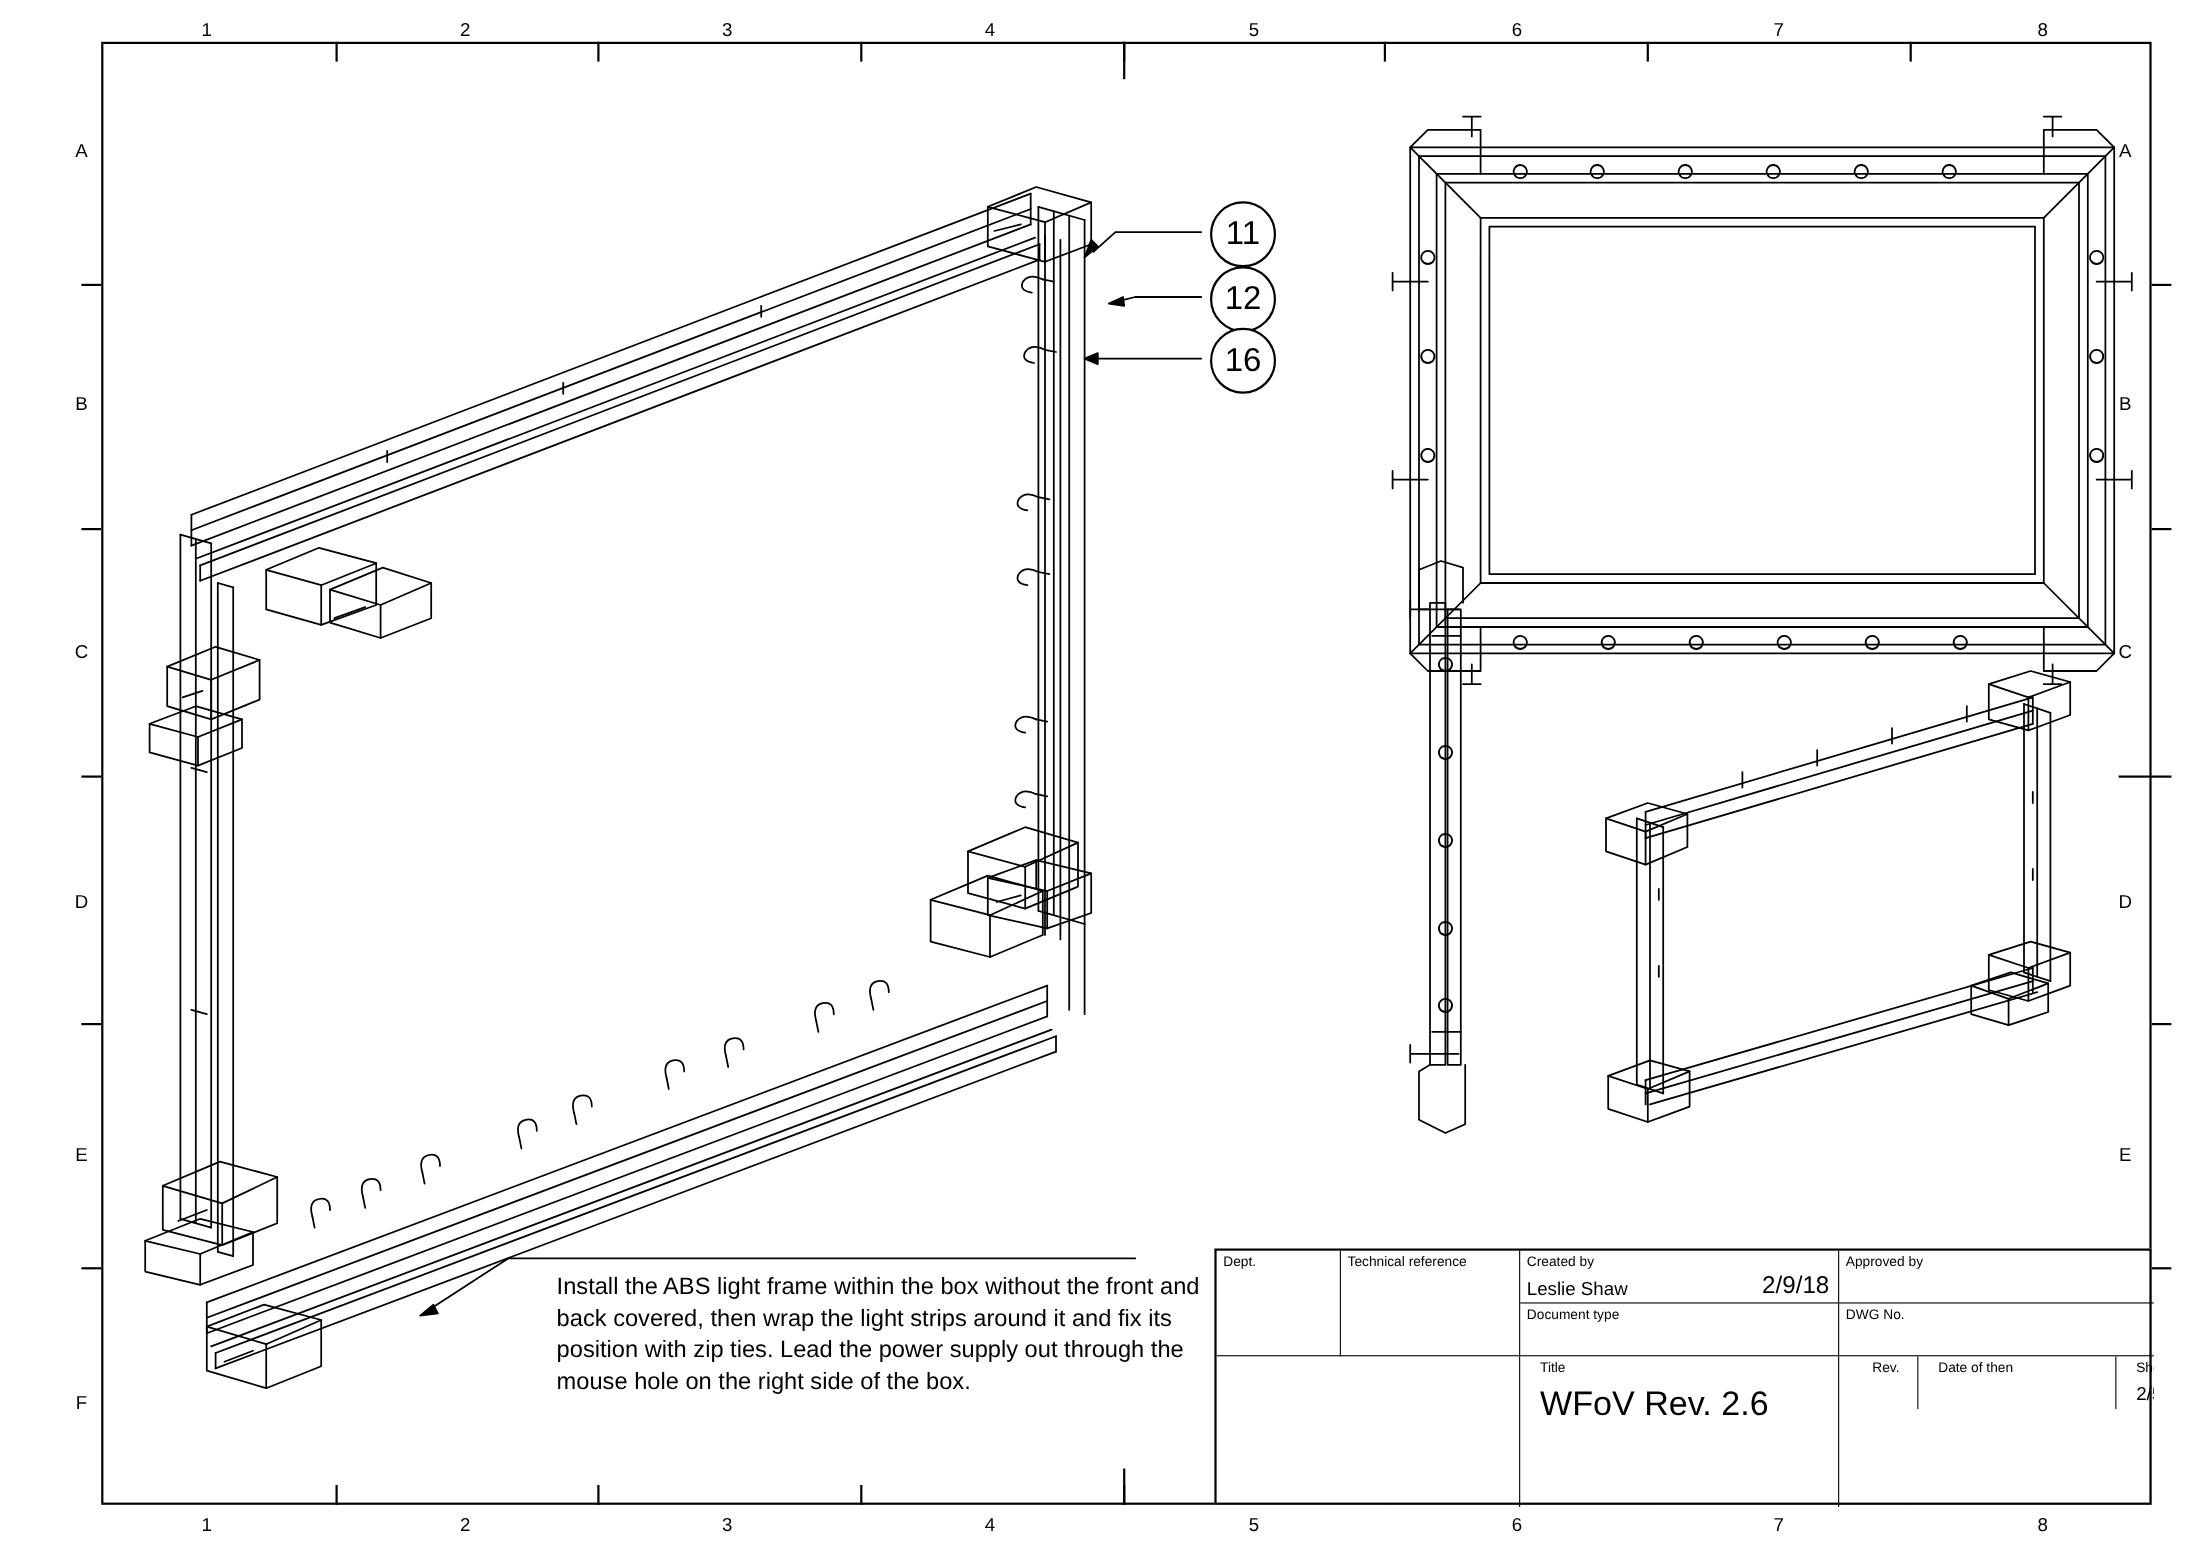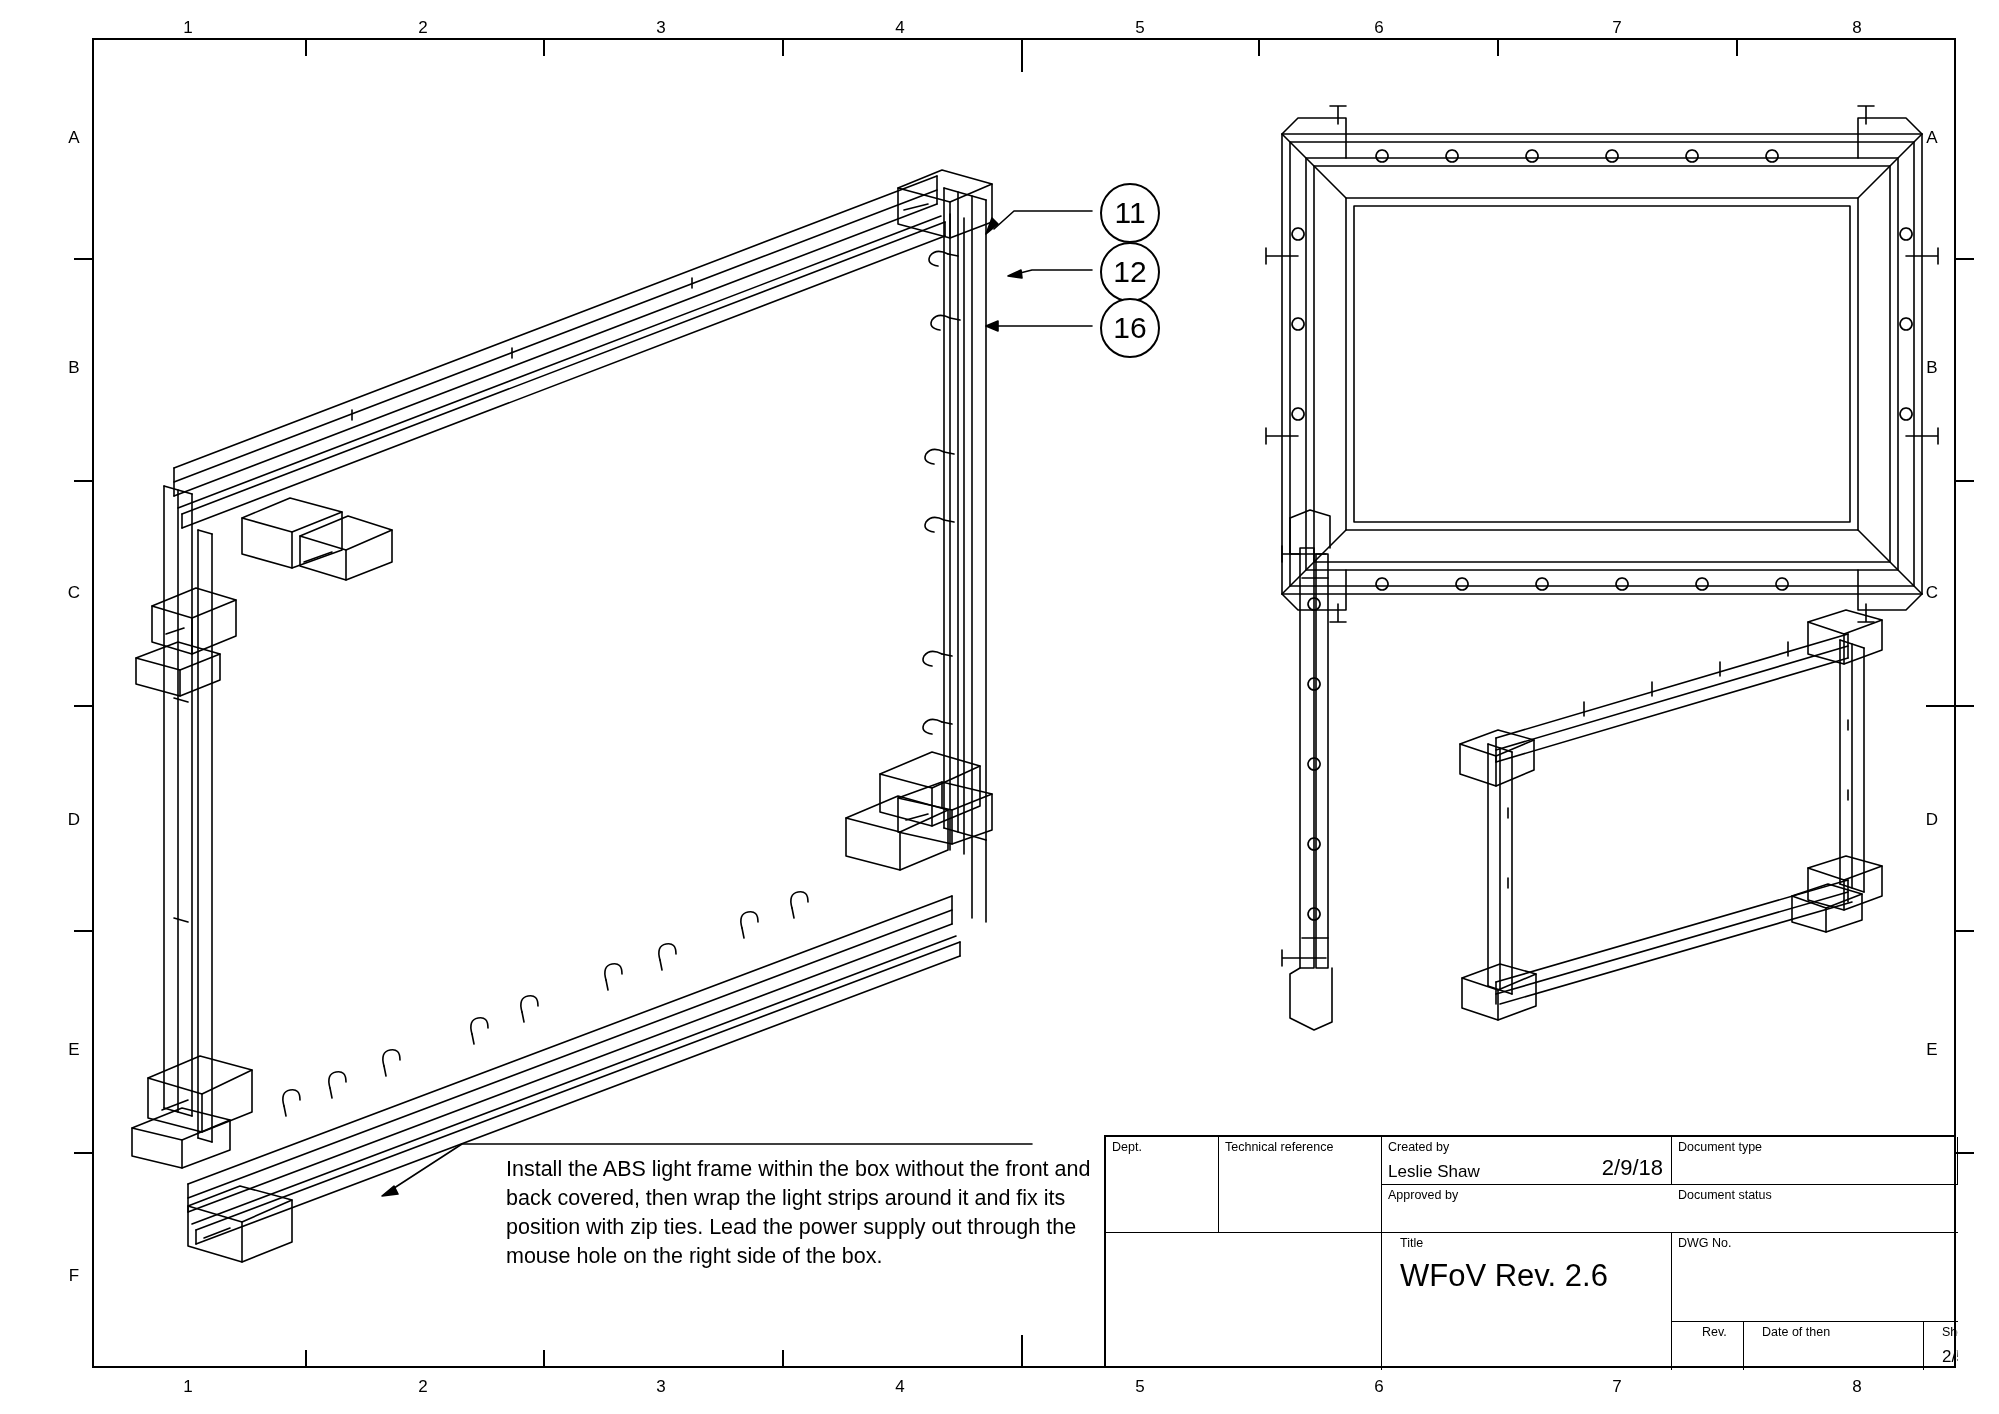--- a/index.html
+++ b/index.html
@@ -521,31 +521,27 @@
     </div>
     <div class="tb-cell" style="grid-row:1 / span 2;">
       <div class="tb-lbl">Technical reference</div>
       <div class="tb-val-sm"></div>
     </div>
     <div class="tb-cell">
       <div class="tb-lbl">Created by</div>
       <div class="tb-val">Leslie Shaw</div>
       <div class="row-right">2/9/18</div>
     </div>
-    <div class="tb-cell">
-      <div class="tb-lbl">Document type</div>
-      <div class="tb-val-sm"></div>
-    </div>
-
     <div class="tb-cell nb-r">
       <div class="tb-lbl">Approved by</div>
       <div class="tb-val-sm"></div>
     </div>
-    <div class="tb-cell nb-r">
-      <div class="tb-lbl">Document status</div>
+
+    <div class="tb-cell">
+      <div class="tb-lbl">Document type</div>
       <div class="tb-val-sm"></div>
     </div>
 
     <div class="tb-cell nb-b" style="grid-row:3 / span 2; grid-column:1 / span 2;"></div>
     <div class="tb-cell nb-b" style="grid-row:3 / span 2;">
       <div class="tb-lbl">Title</div>
       <div class="tb-big">WFoV Rev. 2.6</div>
     </div>
     <div class="tb-cell nb-r">
       <div class="tb-lbl">DWG No.</div>

